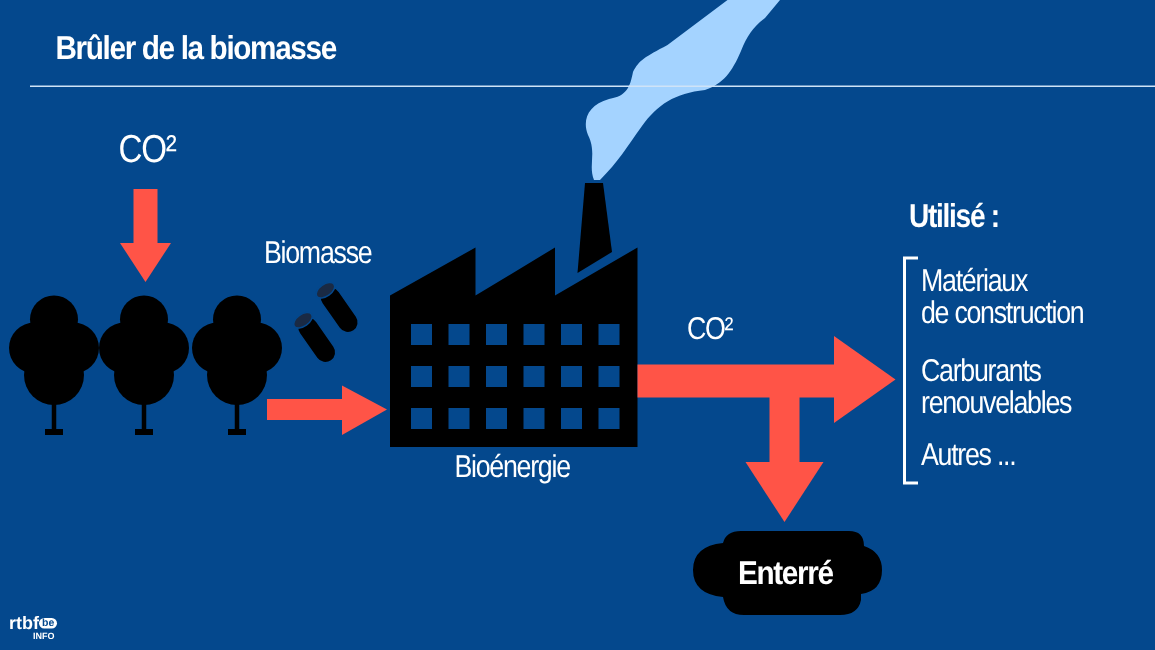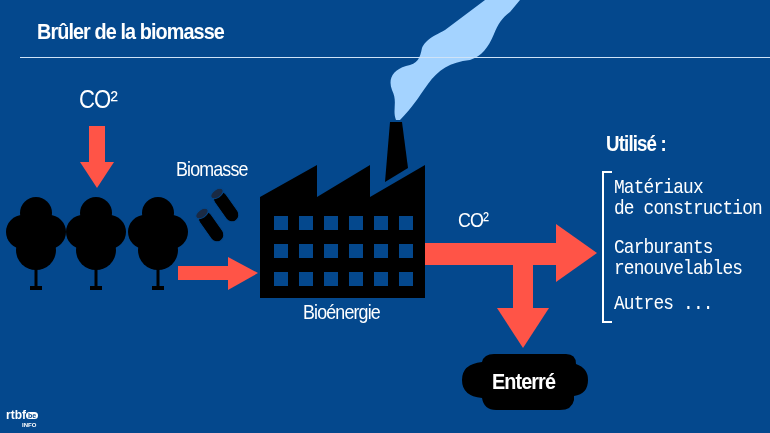--- a/index.html
+++ b/index.html
@@ -5,21 +5,21 @@
   html,body{margin:0;padding:0;}
   body{width:770px;height:433px;overflow:hidden;background:#04488d;position:relative;font-family:"Liberation Sans",sans-serif;color:#fff;}
   .abs{position:absolute;}
   #title{left:37px;top:19px;font-size:22px;font-weight:bold;letter-spacing:-1px;transform:scaleX(0.9);transform-origin:left top;}
   .lbl{font-size:21px;letter-spacing:-1px;transform:scaleX(0.85);transform-origin:left top;white-space:nowrap;}
   #co2-top{left:79px;top:84px;font-size:26px;}
   #biomasse{left:176px;top:157px;}
   #bioenergie{left:303px;top:300px;}
   #co2-right{left:458px;top:208px;}
   #used-title{left:606px;top:131px;font-size:22px;font-weight:bold;}
-  #used-list{left:602px;top:171px;width:165px;height:152px;border-left:2px solid #fff;font-family:Liberation Mono, monospace;}
+  #used-list{left:602px;top:171px;width:165px;height:152px;border-left:2px solid #fff;}
   #used-list:before,#used-list:after{content:"";position:absolute;left:0;width:8px;height:2px;background:#fff;}
   #used-list:before{top:0;}#used-list:after{bottom:0;}
   .item{position:absolute;left:10px;font-size:21px;line-height:21px;letter-spacing:-1px;transform:scaleX(0.85);transform-origin:left top;white-space:nowrap;}
   #enterre{left:492px;top:369px;font-size:22px;font-weight:bold;letter-spacing:-1px;transform:scaleX(0.9);transform-origin:left top;}
   #logo{left:6px;top:408px;font-size:12px;font-weight:bold;}
   #logo .dot{display:inline-block;background:#fff;color:#04488d;border-radius:6px;font-size:7px;padding:0 2px;vertical-align:middle;}
   #logo-info{left:22px;top:422px;font-size:6px;font-weight:bold;}
   svg{position:absolute;left:0;top:0;}
 </style>
 </head>

